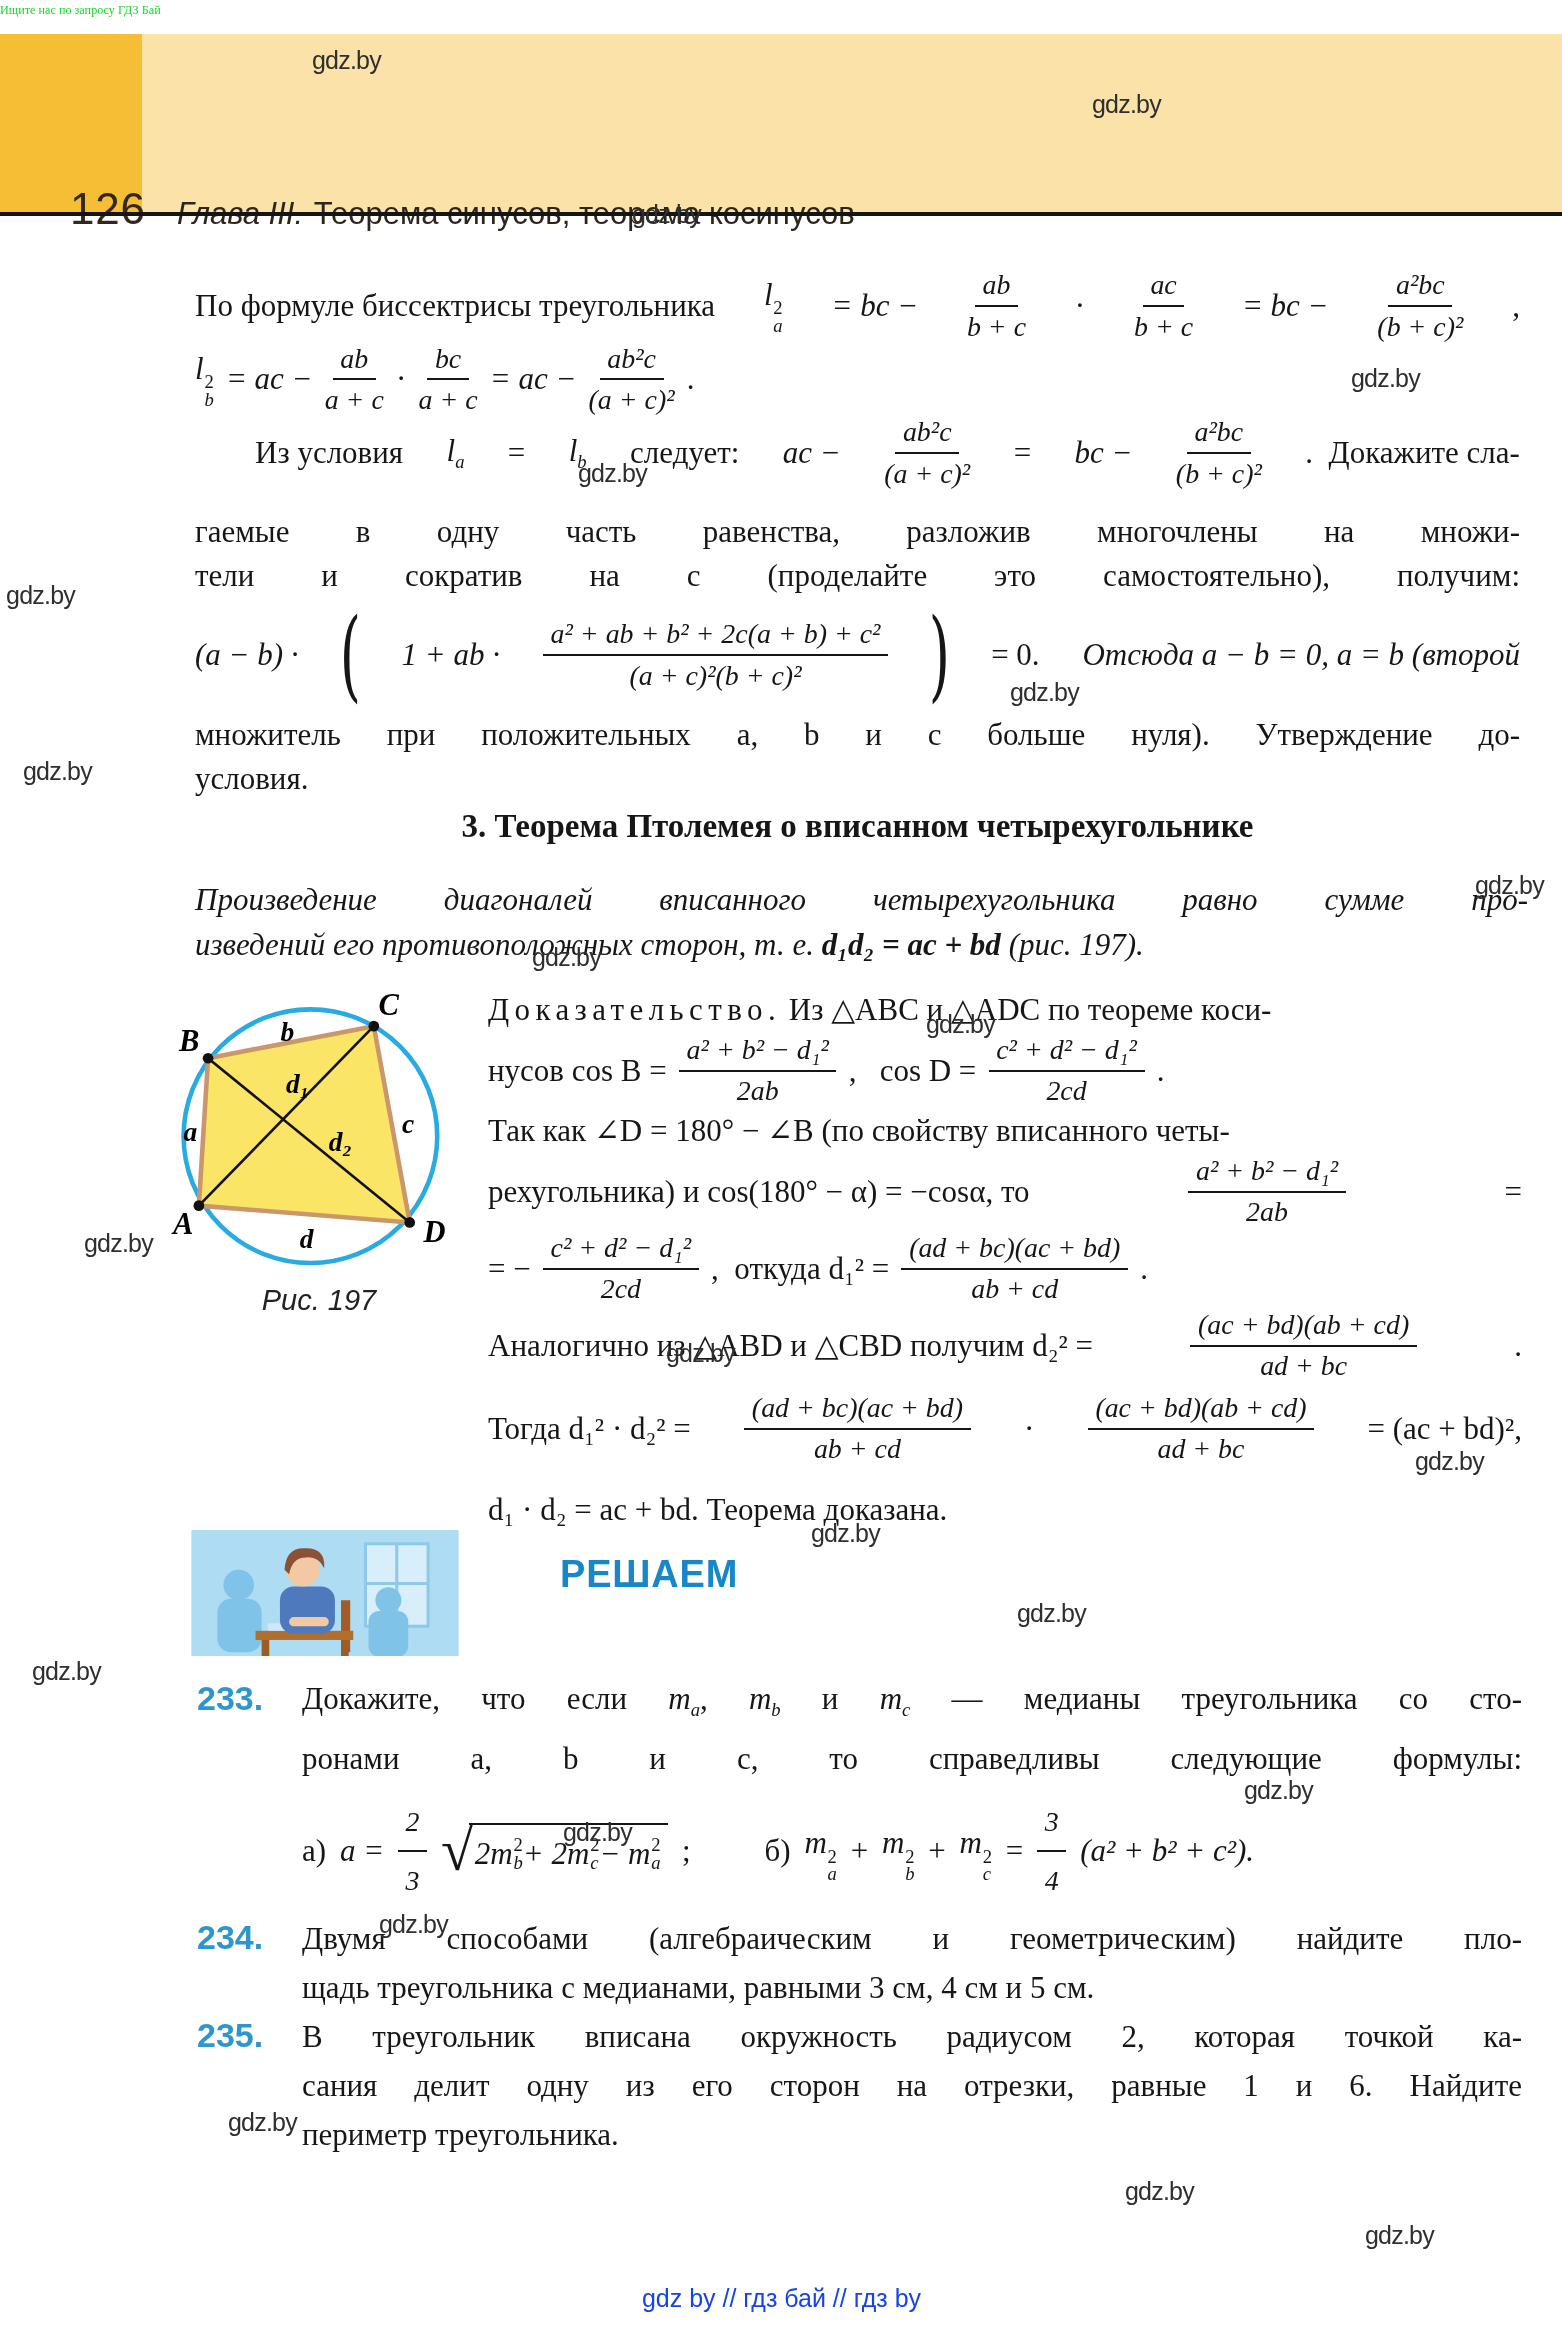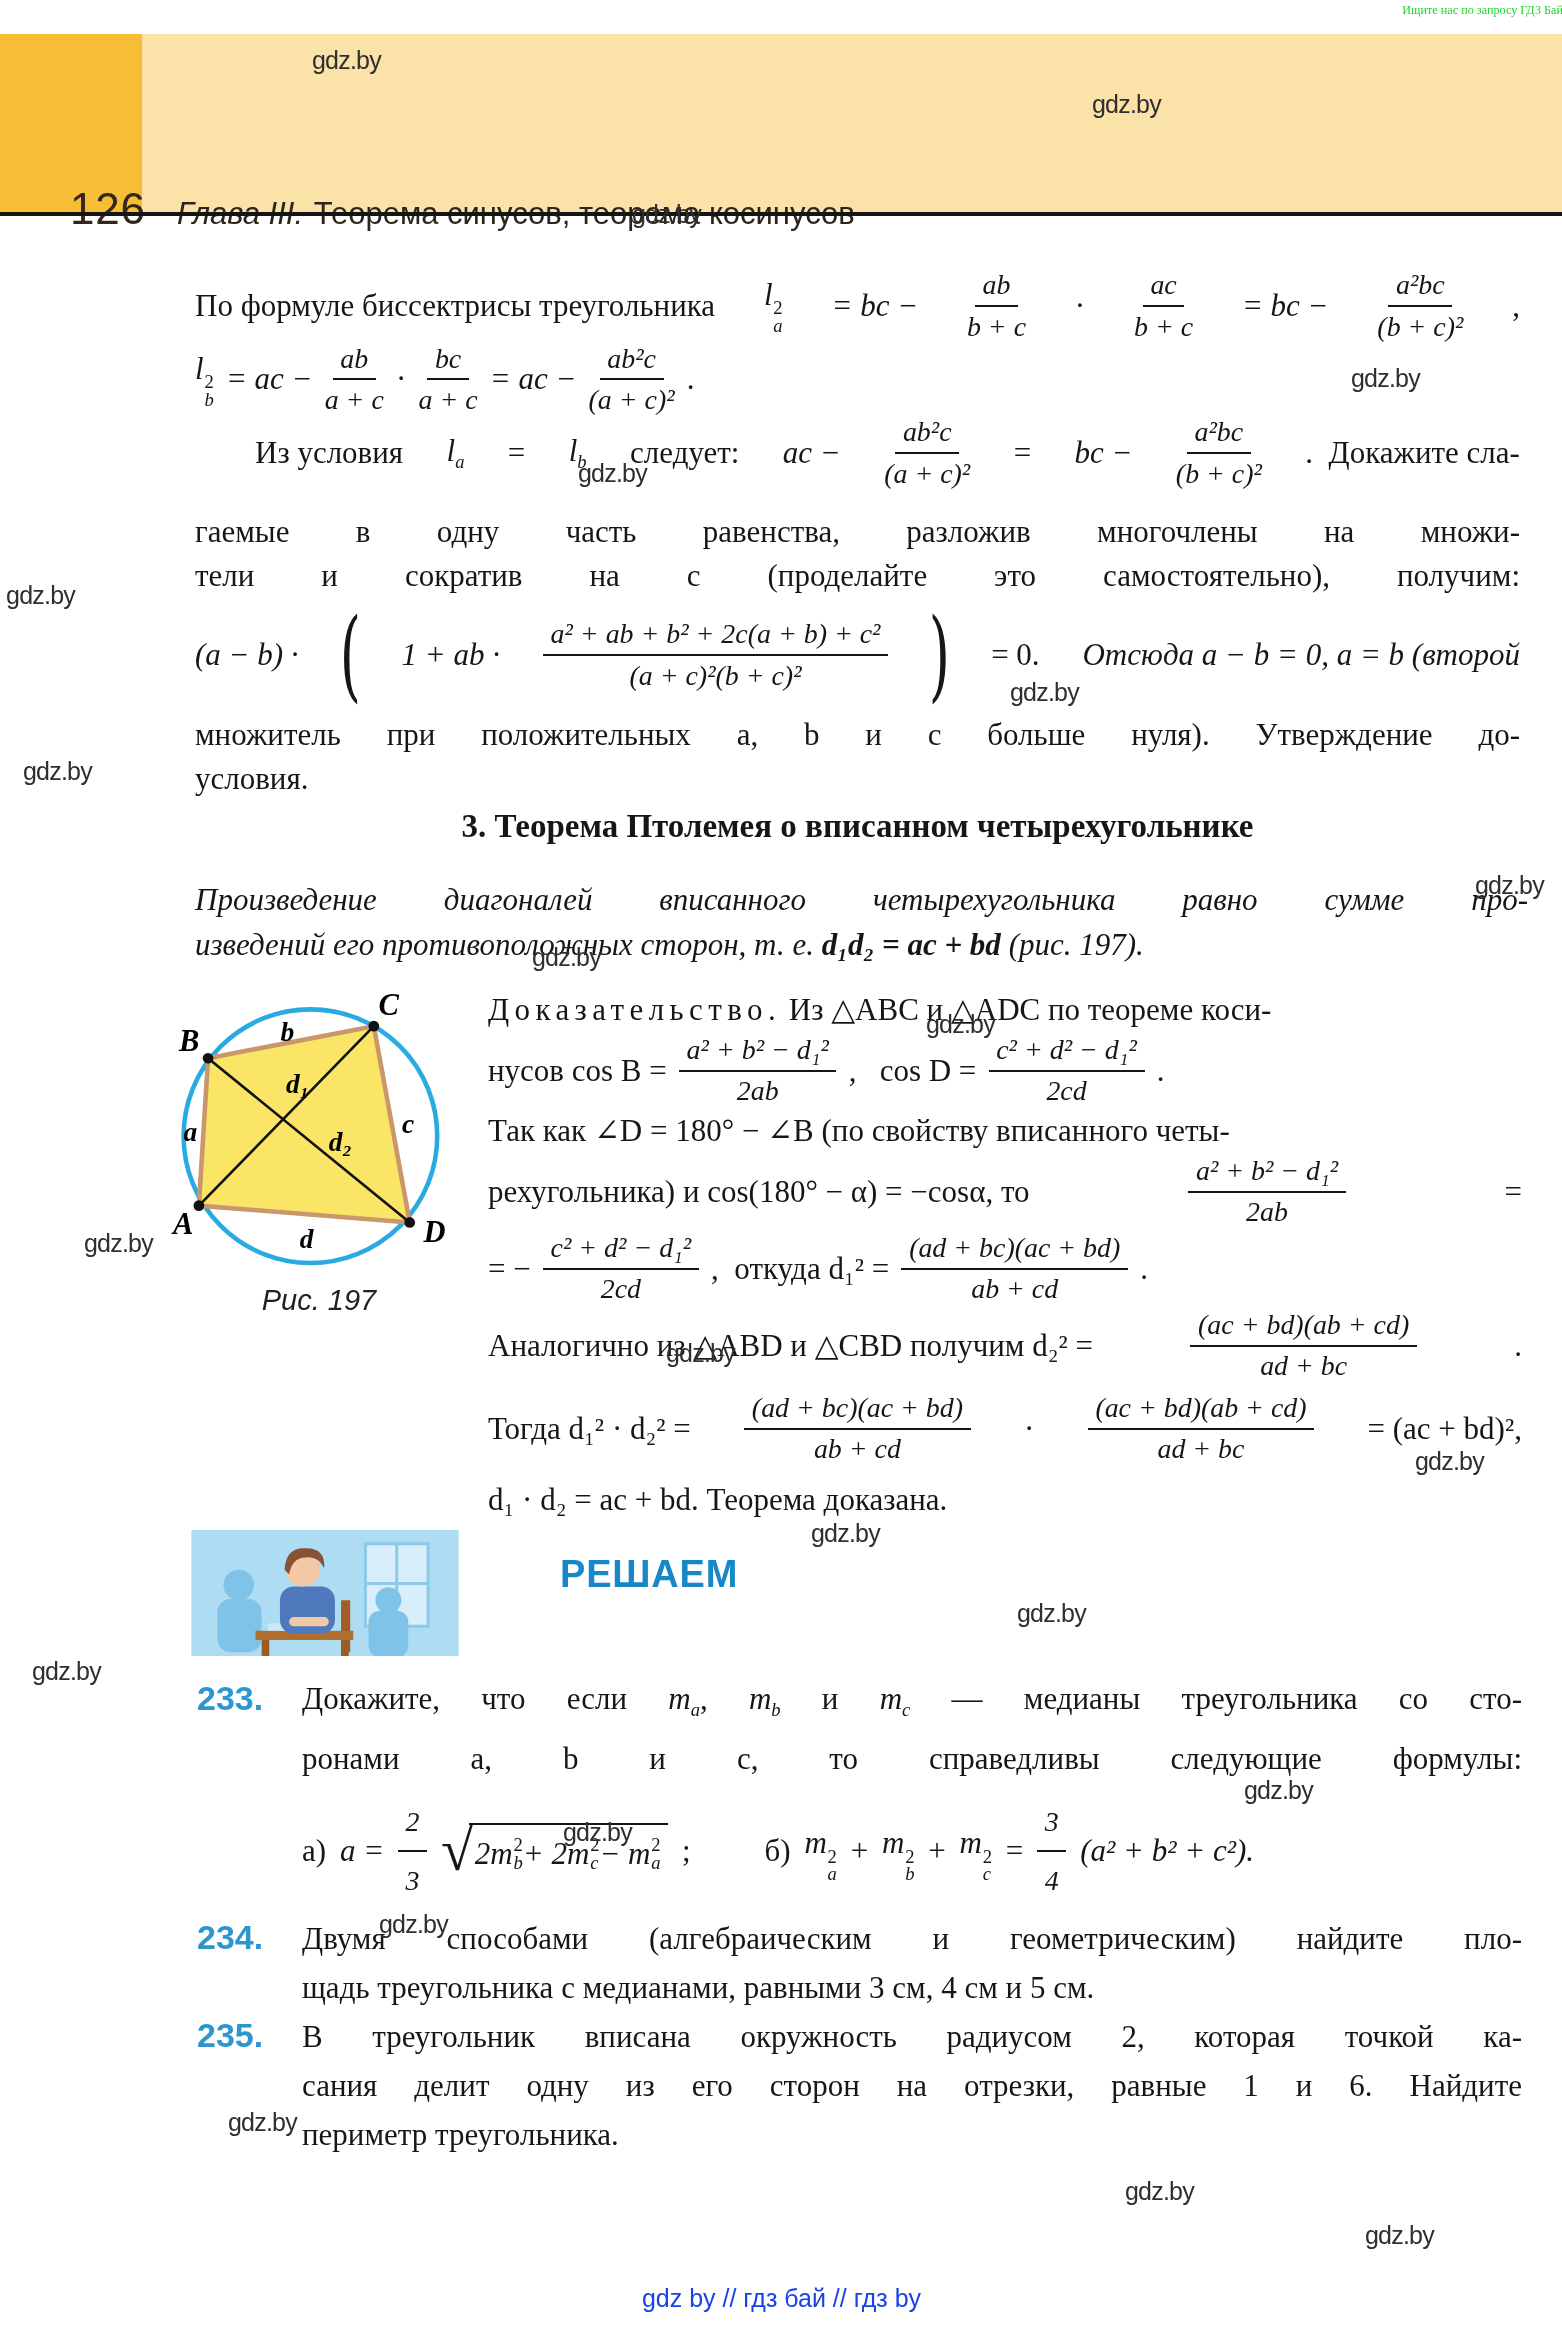--- a/index.html
+++ b/index.html
@@ -1,20 +1,20 @@
 <!DOCTYPE html>
 <html style="font-size:12.2px"><head>
 <meta charset="utf-8">
 <style>
   html,body{margin:0;padding:0;background:#ffffff;}
   .page{position:relative;width:1563px;height:2330px;background:#ffffff;overflow:hidden;
         font-family:"Liberation Serif","DejaVu Serif","DejaVu Sans",serif;color:#161616;}
 
   
-  .top-notice{position:absolute;top:3.1px;left:0;width:100%;text-align:right;
+  .top-notice{position:absolute;top:3.1px;left:0;width:100%;text-align:left;
 '              font-family:"Liberation Sans","DejaVu Sans",sans-serif;
               font-size:24px;color:#1ed42f;}
   .band{position:absolute;top:34px;left:0;width:1563px;height:178px;background:#fbe2a8;}
   .band-accent{position:absolute;top:0;left:0;width:142px;height:178px;background:#f6be35;}
   .page-num{position:absolute;left:70px;top:150px;font-family:"Liberation Sans","DejaVu Sans",sans-serif;
             font-size:44px;color:#33271a;letter-spacing:0.8px;}
   .chapter{position:absolute;left:177px;top:162px;font-family:"Liberation Sans","DejaVu Sans",sans-serif;
            font-size:31px;color:#2b251c;white-space:nowrap;}
   .chapter .ital{font-style:italic;margin-right:10.7px;}
   .rule{position:absolute;top:212px;left:0;width:1563px;height:3.8px;background:#151515;}
@@ -264,21 +264,21 @@
           <span class="n">(ad + bc)(ac + bd)</span>
           <span class="d">ab + cd</span>
         </span>
       <span>·</span>
       <span class="fr">
           <span class="n">(ac + bd)(ab + cd)</span>
           <span class="d">ad + bc</span>
         </span>
       <span class="t">= (ac + bd)²,</span>
     </div>
-    <div class="line" style="margin-top:5px;">d₁ · d₂ = ac + bd. Теорема доказана.</div>
+    <div class="line" style="margin-top:15px;">d₁ · d₂ = ac + bd. Теорема доказана.</div>
   </div>
 
   <div class="solve">
     <svg width="268" height="126" viewBox="0 0 350 165">
       <rect x="0" y="0" width="350" height="165" fill="#aedcf2"></rect>
       <rect x="228" y="18" width="82" height="108" fill="#d8effb" stroke="#8fc9e8" stroke-width="4"></rect>
       <line x1="269" y1="18" x2="269" y2="126" stroke="#8fc9e8" stroke-width="4"></line>
       <line x1="228" y1="70" x2="310" y2="70" stroke="#8fc9e8" stroke-width="4"></line>
       <circle cx="62" cy="72" r="20" fill="#7fc4e8"></circle>
       <rect x="34" y="90" width="58" height="70" rx="18" fill="#7fc4e8"></rect>

